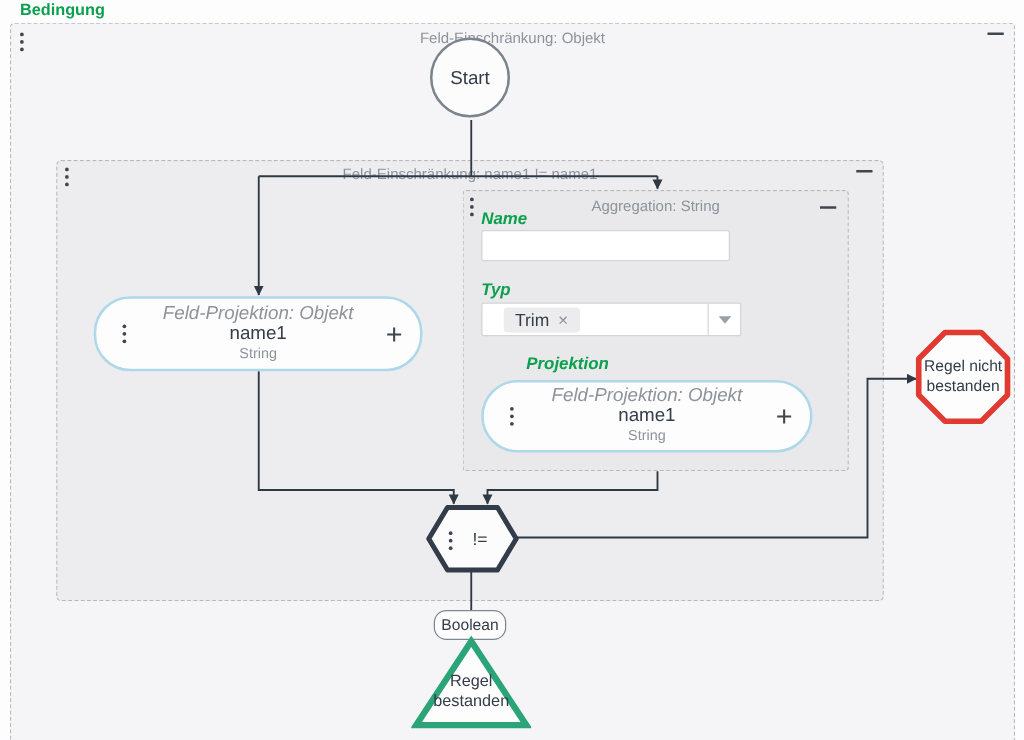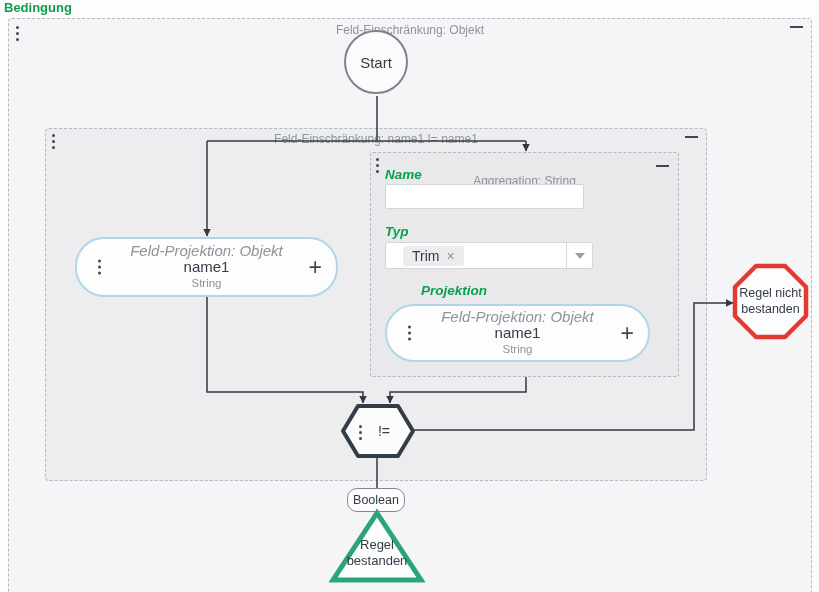--- a/index.html
+++ b/index.html
@@ -1,29 +1,29 @@
 <!DOCTYPE html>
 <html><head>
 <meta charset="utf-8">
 <style>
   html,body{margin:0;padding:0;background:#ffffff;overflow:hidden;}
   *{box-sizing:border-box;font-family:"Liberation Sans",sans-serif;}
   #canvas{position:relative;width:819px;height:592px;background:#fdfdfd;}
 
-  .heading{position:absolute;left:4px;top:0px;font-size:13px;font-weight:bold;color:#0ba04e;z-index:12;}
+  .heading{position:absolute;left:16px;top:0px;font-size:13px;font-weight:bold;color:#0ba04e;z-index:12;}
 
   .container{position:absolute;border:1px dashed #b5b9bf;border-radius:4px;}
   .outer{left:8px;top:18px;width:804px;height:578px;background:#f5f5f7;}
   .inner{left:45px;top:128px;width:662px;height:353px;background:#ededef;}
   .panel{left:370px;top:152px;width:309px;height:225px;background:#e9e9eb;border-radius:3px;}
 
   .ctitle{position:absolute;left:0;right:0;text-align:center;font-size:12px;color:#8d939b;z-index:1;}
   .outer .ctitle{top:4px;}
   .inner .ctitle{top:3px;}
-  .panel .ctitle{top:5px;margin-top:16px;}
+  .panel .ctitle{top:5px;}
 
   .kebab{position:absolute;display:flex;flex-direction:column;gap:3px;padding:3px;cursor:pointer;z-index:11;}
   .kebab i{width:3px;height:3px;background:#3f4650;border-radius:50%;}
   .minimize{position:absolute;width:14px;height:10px;cursor:pointer;z-index:11;}
   .minimize i{display:block;margin-top:4px;width:13px;height:2px;background:#3f4650;}
 
   svg.wires{position:absolute;left:0;top:0;z-index:5;pointer-events:none;}
 
   .pillnode{position:absolute;background:#fdfdfe;border:2px solid #aed8e9;border-radius:29px;z-index:10;
             display:flex;flex-direction:column;align-items:center;justify-content:center;cursor:pointer;}

